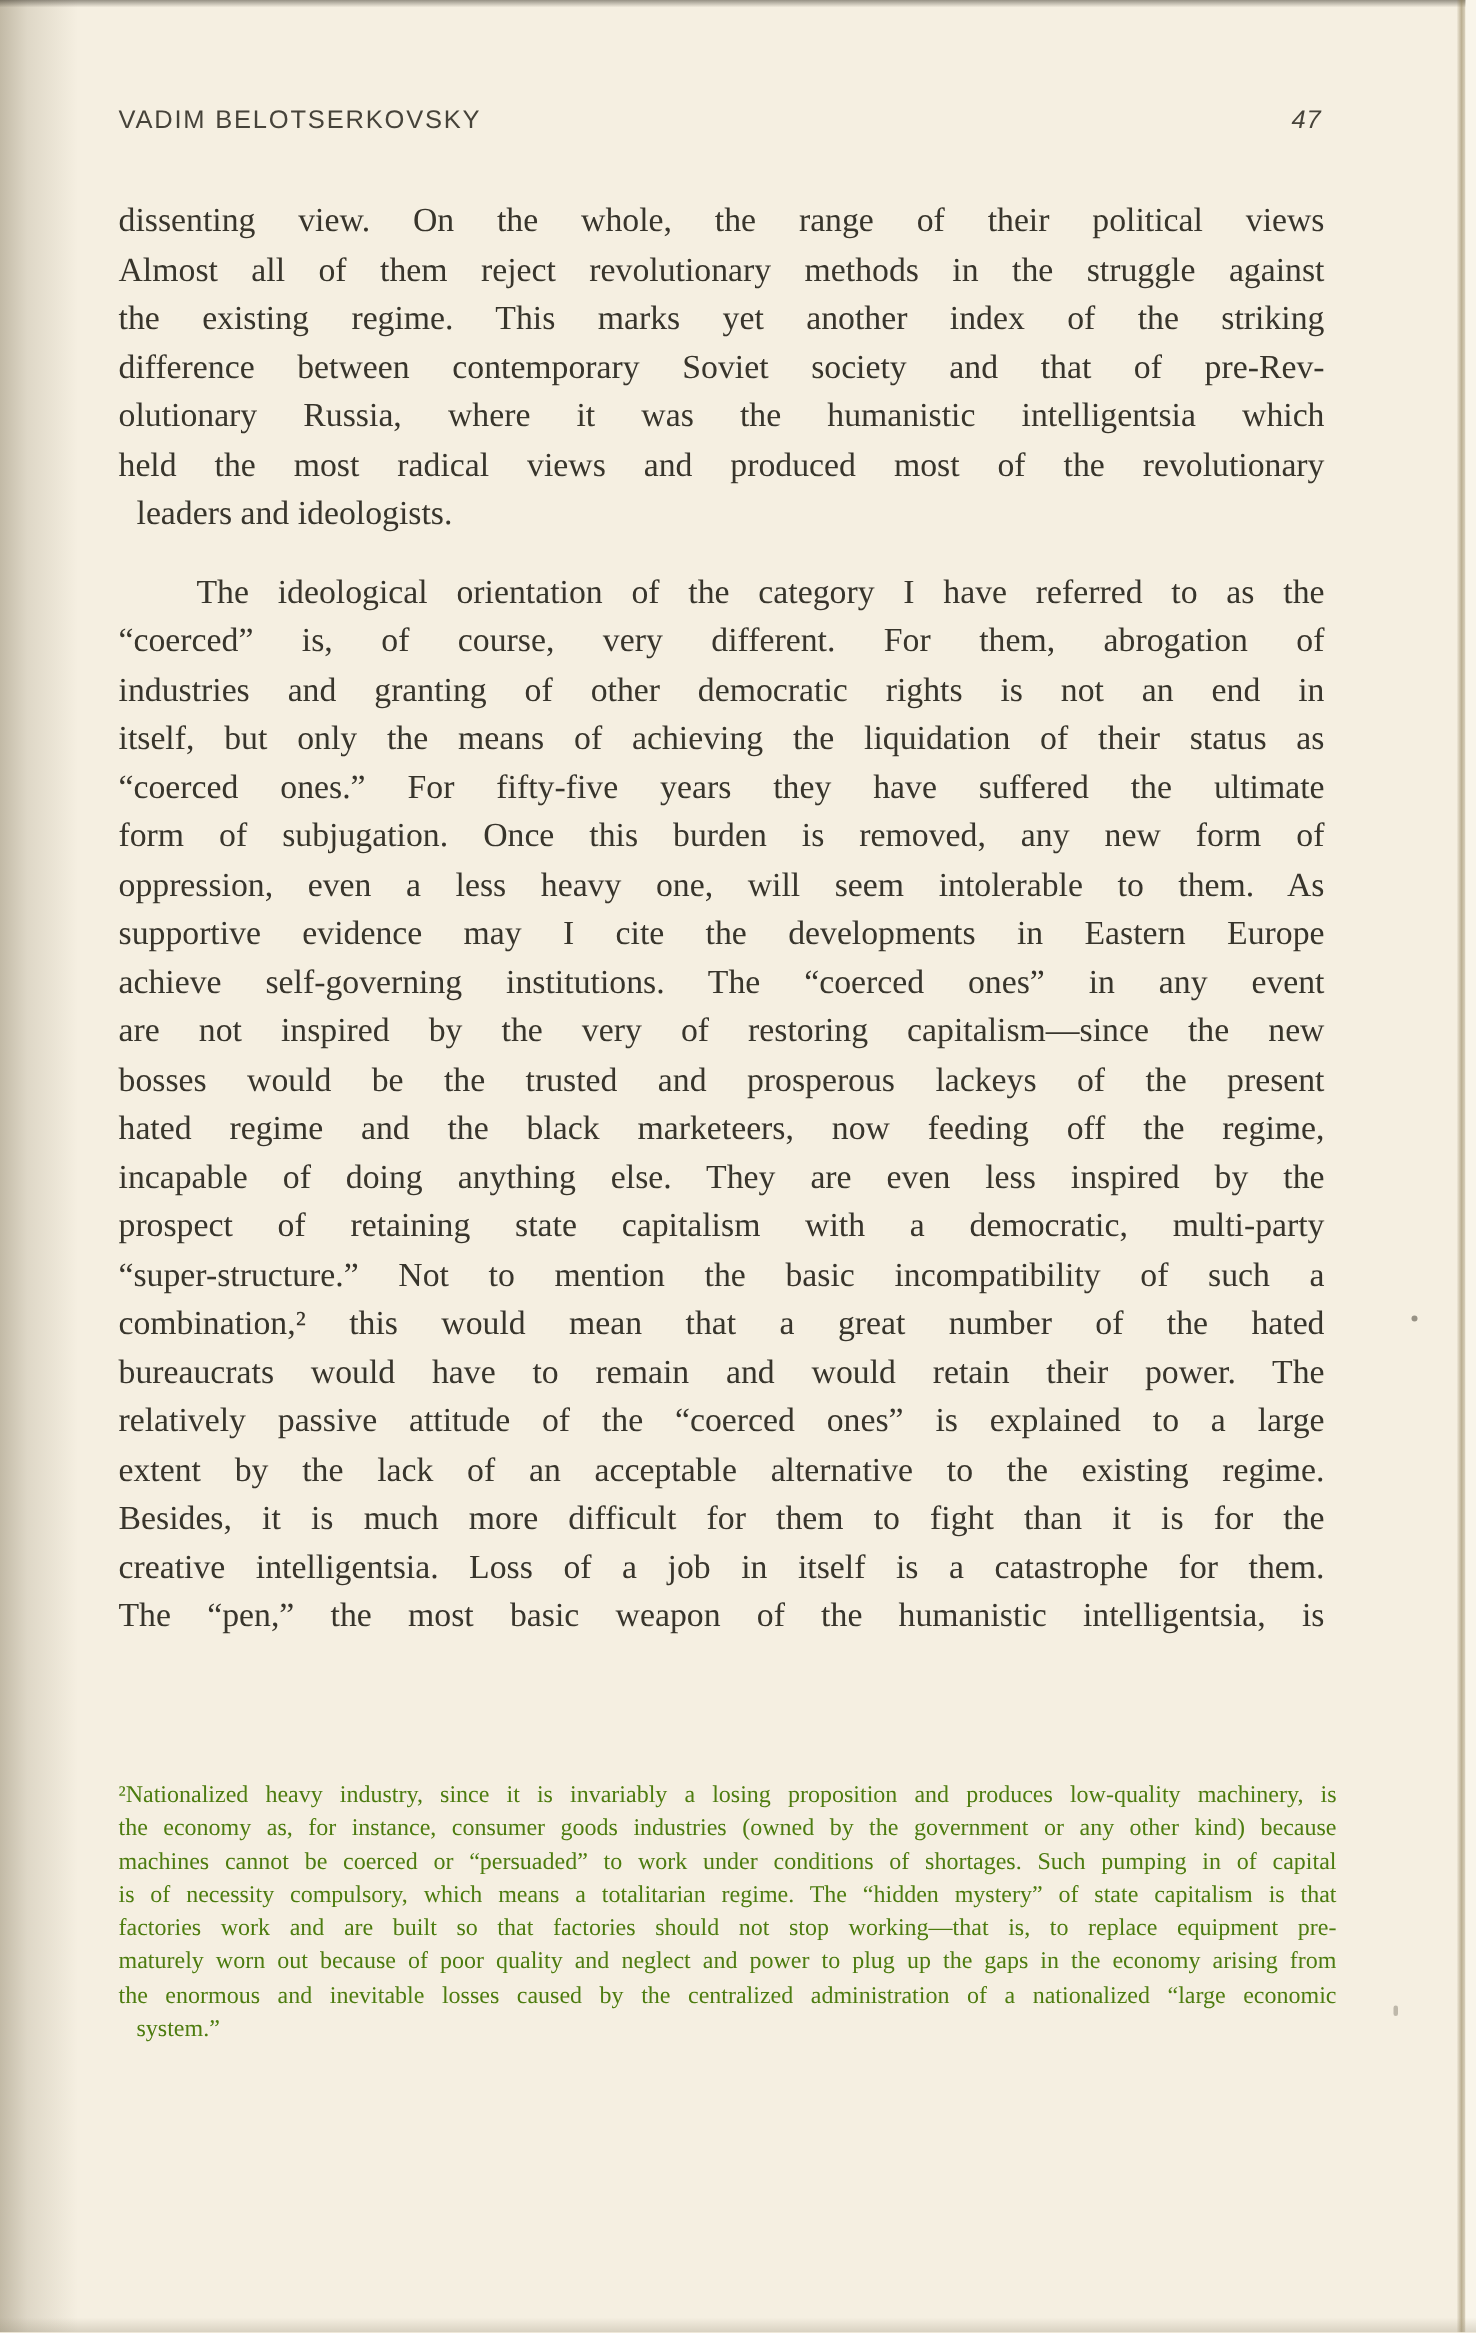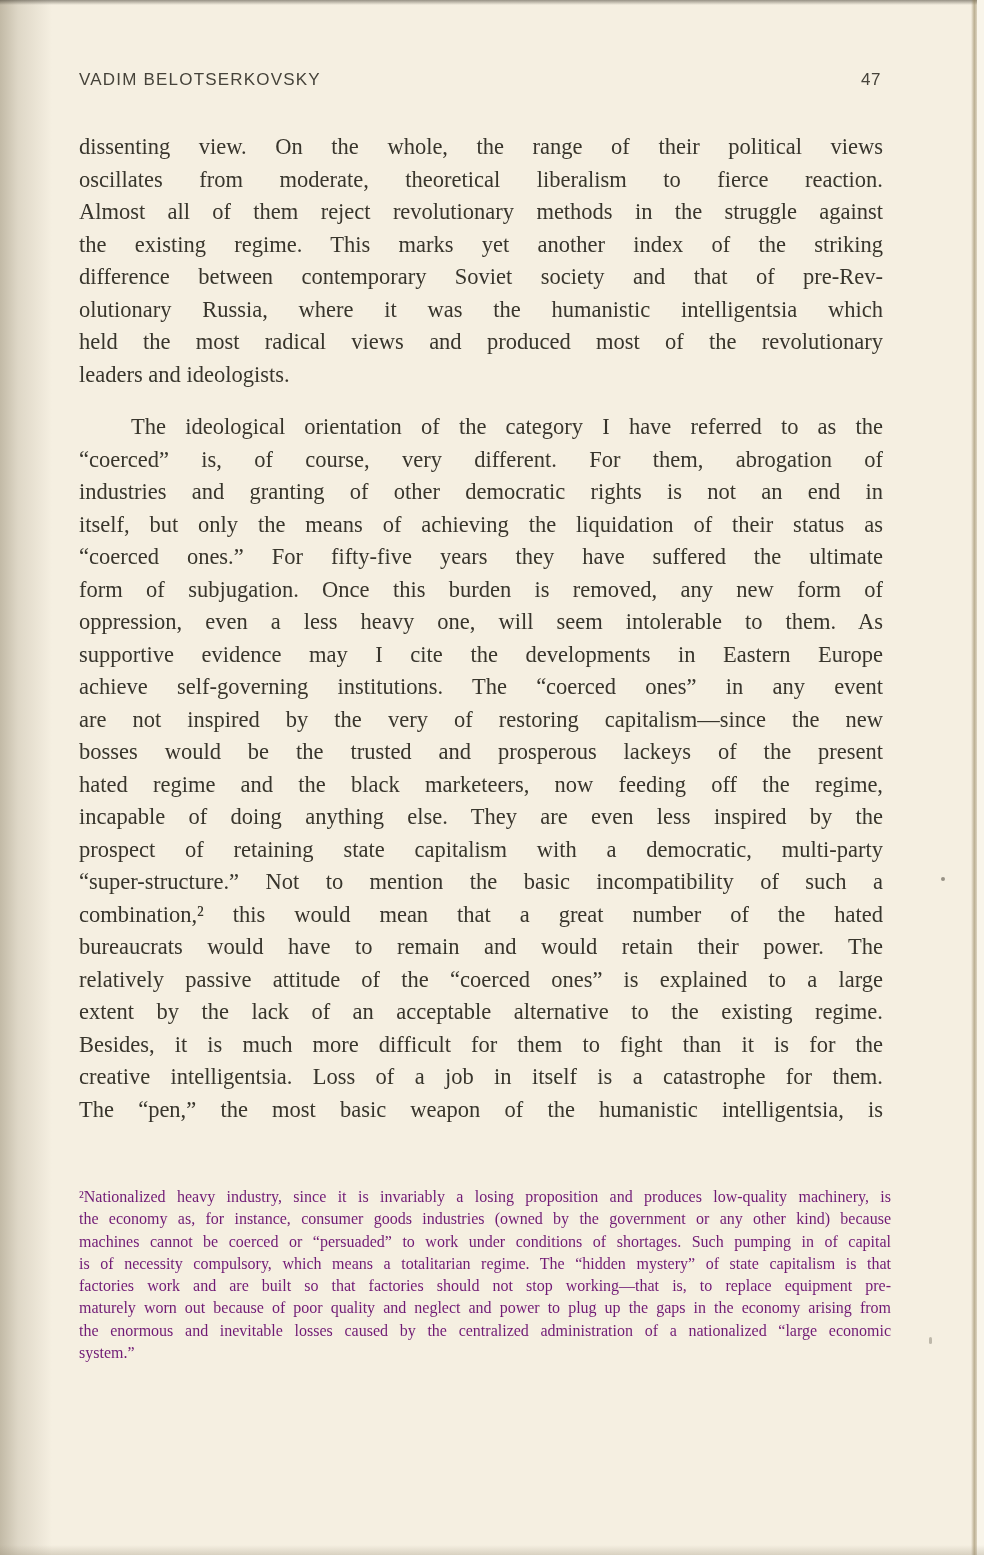--- a/index.html
+++ b/index.html
@@ -50,36 +50,36 @@
     position: absolute; left: 929px; top: 1337px; width: 3px; height: 7px;
     border-radius: 2px; background: rgba(90,84,70,0.35);
   }
   
   .header {
     position: absolute; left: 79px; top: 70px; width: 802px;
     display: flex; justify-content: space-between; align-items: flex-start;
     font-family: "Liberation Sans", sans-serif;
     font-size: 17px; letter-spacing: 1.2px; color: #46433a;
   }
-  .header .pagenum { letter-spacing: 0.5px; }
+  .header .pagenum { letter-spacing: 0.5px; font-style: italic; }
   
   .bodytext {
     position: absolute; left: 79px; top: 131px; width: 804px;
     font-size: 22.5px; line-height: 32.5px;
   }
   .line {
     text-align: justify;
     text-align-last: justify;
   }
-  .line.flush { text-align-last: left; }
+  .line.flush { text-align-last: left; margin-left: 12px; }
   .line.indent { text-indent: 52px; margin-top: 20px; }
   
   .footnote {
     position: absolute; left: 79px; top: 1186px; width: 812px;
-    font-size: 16px; line-height: 22.3px; color: #701a75;
+    font-size: 16px; line-height: 22.3px; color: #4d7c0f;
   }
   .footnote .line { text-align: justify; text-align-last: justify; }
   .footnote .line.flush { text-align-last: left; }
 </style>
 </head>
 <body>
 
 <div class="page">
 
   <div class="edge-left"></div>
@@ -91,21 +91,20 @@
   <div class="speck-b"></div>
 
   <div class="header">
     <span class="author">VADIM BELOTSERKOVSKY</span>
     <span class="pagenum">47</span>
   </div>
 
   <div class="bodytext">
     <div>
         <div class="line">dissenting view. On the whole, the range of their political views</div>
-        <div class="line">oscillates from moderate, theoretical liberalism to fierce reaction.</div>
         <div class="line">Almost all of them reject revolutionary methods in the struggle against</div>
         <div class="line">the existing regime. This marks yet another index of the striking</div>
         <div class="line">difference between contemporary Soviet society and that of pre-Rev-</div>
         <div class="line">olutionary Russia, where it was the humanistic intelligentsia which</div>
         <div class="line">held the most radical views and produced most of the revolutionary</div>
         <div class="line flush">leaders and ideologists.</div>
       </div>
     <div>
         <div class="line indent">The ideological orientation of the category I have referred to as the</div>
         <div class="line">“coerced” is, of course, very different. For them, abrogation of</div>

